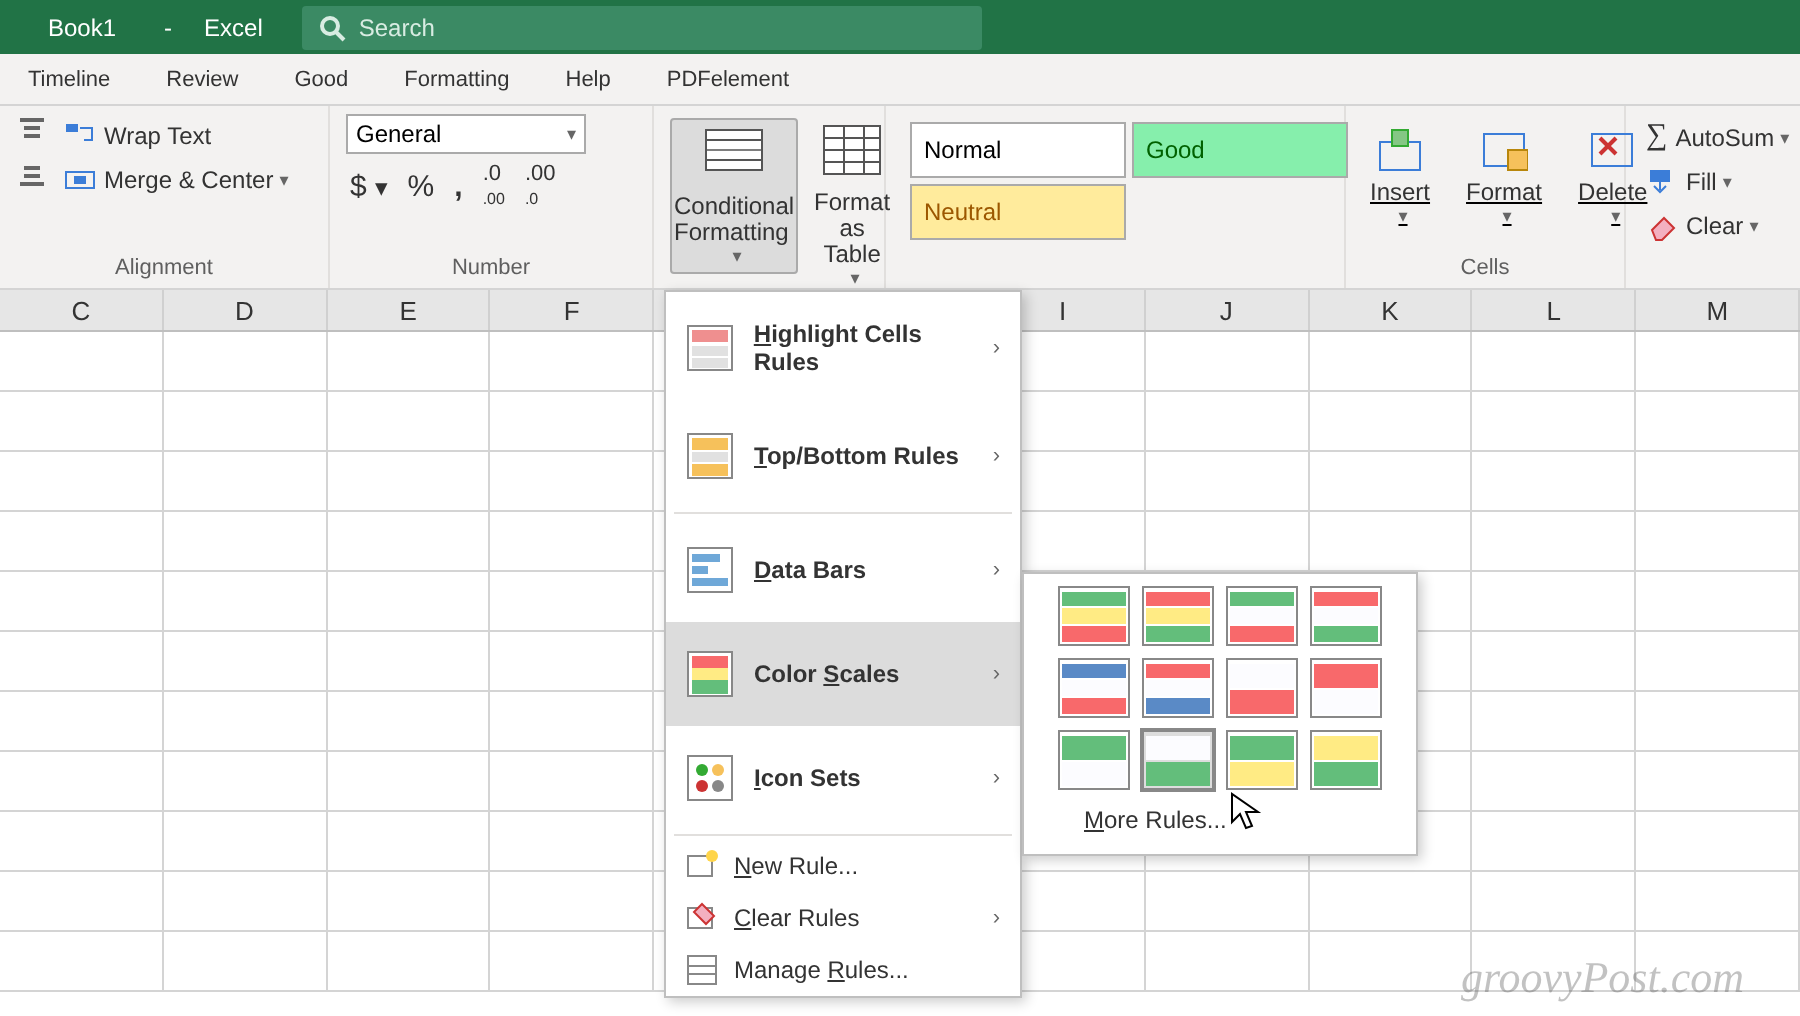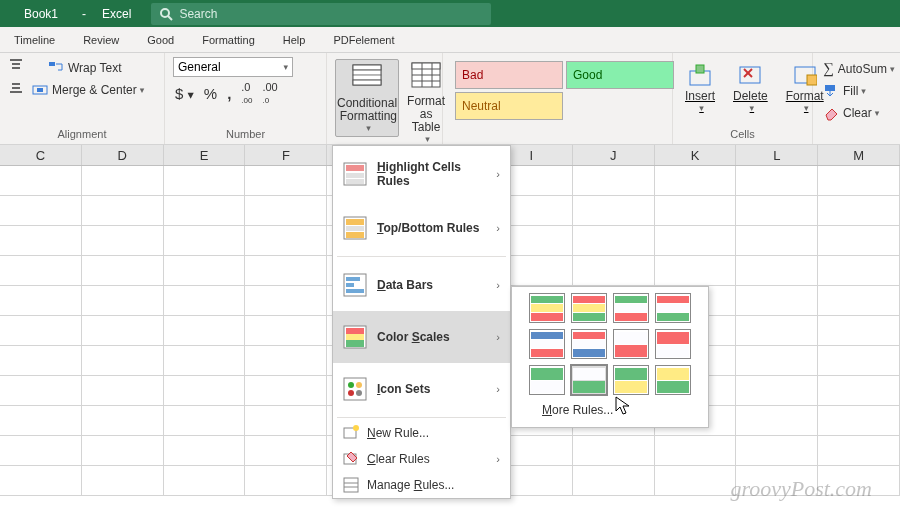--- a/index.html
+++ b/index.html
@@ -104,21 +104,21 @@
   <div class="tab">Review</div>
   <div class="tab">Good</div>
   <div class="tab">Formatting</div>
   <div class="tab">Help</div>
   <div class="tab">PDFelement</div>
 </div>
 
 <div class="ribbon">
 
   <div class="group" style="width:165px">
-    <div style="display:flex;gap:20px">
+    <div style="display:flex;gap:4px">
       <div style="display:flex;flex-direction:column;gap:2px">
         <svg width="16" height="16">
             <rect x="2" y="2" width="12" height="2" fill="#666"></rect>
             <rect x="4" y="6" width="8" height="2" fill="#666"></rect>
             <rect x="4" y="10" width="8" height="2" fill="#666"></rect>
           </svg>
       </div>
       <div class="btn">
         <svg>
             <rect x="1" y="2" width="6" height="4" fill="#3b7dd8"></rect>
@@ -161,68 +161,68 @@
 
   <div class="group" style="width:116px;flex-direction:row;gap:4px;align-items:flex-start;padding-top:6px">
     <div class="vbtn caret" style="background:#dcdcdc;border:1px solid #aaa;padding:3px 1px;border-radius:2px">
       <svg class="tableic">
           <rect x="2" y="2" width="28" height="20"></rect>
           <rect x="2" y="2" width="28" height="5" fill="#c33"></rect>
           <rect x="2" y="7" width="28" height="5" fill="#c33" opacity=".5"></rect>
           <rect x="2" y="12" width="28" height="5" fill="#3b7dd8" opacity=".5"></rect>
           <rect x="2" y="17" width="28" height="5" fill="#3b7dd8"></rect>
         </svg>
-      <span style="white-space:pre-line;text-align:right;line-height:13px">Conditional
+      <span style="white-space:pre-line;text-align:left;line-height:13px">Conditional
 Formatting</span>
     </div>
     <div class="vbtn caret">
       <svg class="tableic">
           <rect x="2" y="2" width="28" height="24"></rect>
           <rect x="2" y="2" width="28" height="6" fill="#3b7dd8"></rect>
           <line x1="12" y1="2" x2="12" y2="26" stroke="#555"></line>
           <line x1="22" y1="2" x2="22" y2="26" stroke="#555"></line>
           <line x1="2" y1="14" x2="30" y2="14" stroke="#555"></line>
           <line x1="2" y1="20" x2="30" y2="20" stroke="#555"></line>
         </svg>
       <span style="white-space:pre-line;text-align:center;line-height:13px">Format as
 Table</span>
     </div>
   </div>
 
   <div class="group" style="width:230px">
     <div class="styles">
-      <div class="swatch bad">Bad</div>
+      <div class="swatch normal">Normal</div>
       <div class="swatch good">Good</div>
       <div class="swatch neutral">Neutral</div>
     </div>
   </div>
 
   <div class="group" style="width:140px">
     <div class="cells-row" style="padding-top:4px">
       <div class="vbtn small caret">
         <svg>
             <rect x="2" y="8" width="20" height="14" fill="none" stroke="#3b7dd8"></rect>
             <rect x="8" y="2" width="8" height="8" fill="#85c785" stroke="#3a3"></rect>
           </svg>
         <span>Insert</span>
       </div>
       <div class="vbtn small caret">
         <svg>
             <rect x="2" y="4" width="20" height="16" fill="none" stroke="#3b7dd8"></rect>
+            <rect x="14" y="12" width="10" height="10" fill="#f6c15b" stroke="#b8860b"></rect>
+          </svg>
+        <span>Format</span>
+      </div>
+      <div class="vbtn small caret">
+        <svg>
+            <rect x="2" y="4" width="20" height="16" fill="none" stroke="#3b7dd8"></rect>
             <line x1="6" y1="6" x2="14" y2="14" stroke="#c33" stroke-width="2"></line>
             <line x1="14" y1="6" x2="6" y2="14" stroke="#c33" stroke-width="2"></line>
           </svg>
         <span>Delete</span>
-      </div>
-      <div class="vbtn small caret">
-        <svg>
-            <rect x="2" y="4" width="20" height="16" fill="none" stroke="#3b7dd8"></rect>
-            <rect x="14" y="12" width="10" height="10" fill="#f6c15b" stroke="#b8860b"></rect>
-          </svg>
-        <span>Format</span>
       </div>
     </div>
     <div class="group-label">Cells</div>
   </div>
 
   <div class="group edit" style="width:85px;border-right:none">
     <div class="btn caret">
       <span style="font-family:serif;font-size:15px;margin-right:4px">∑</span>
       <span>AutoSum</span>
     </div>

